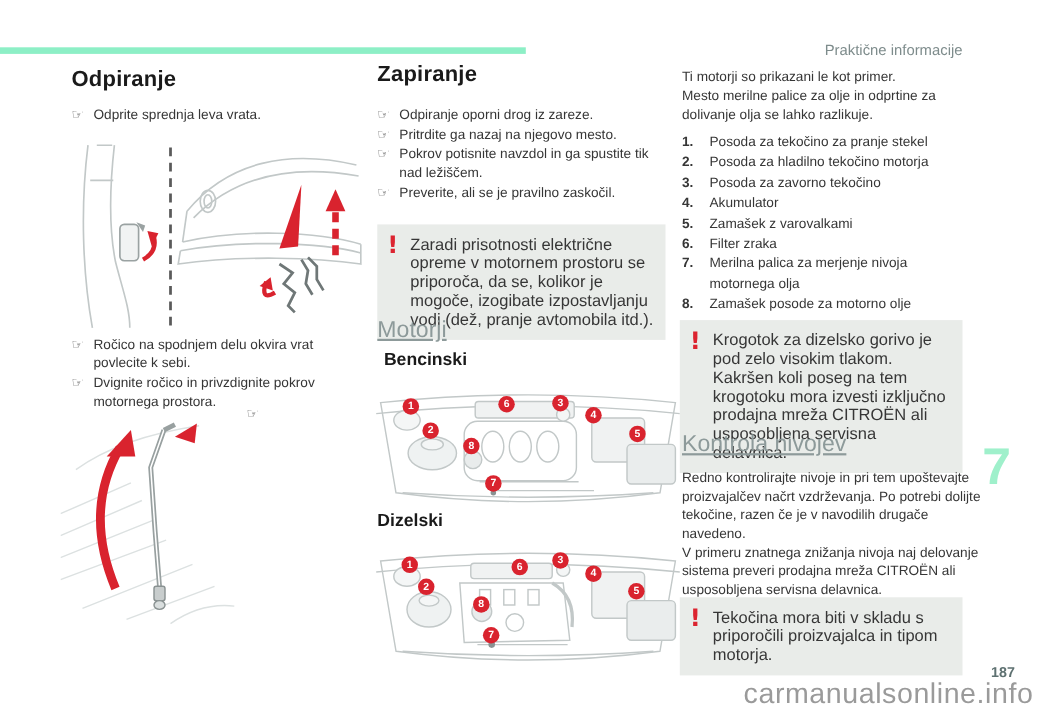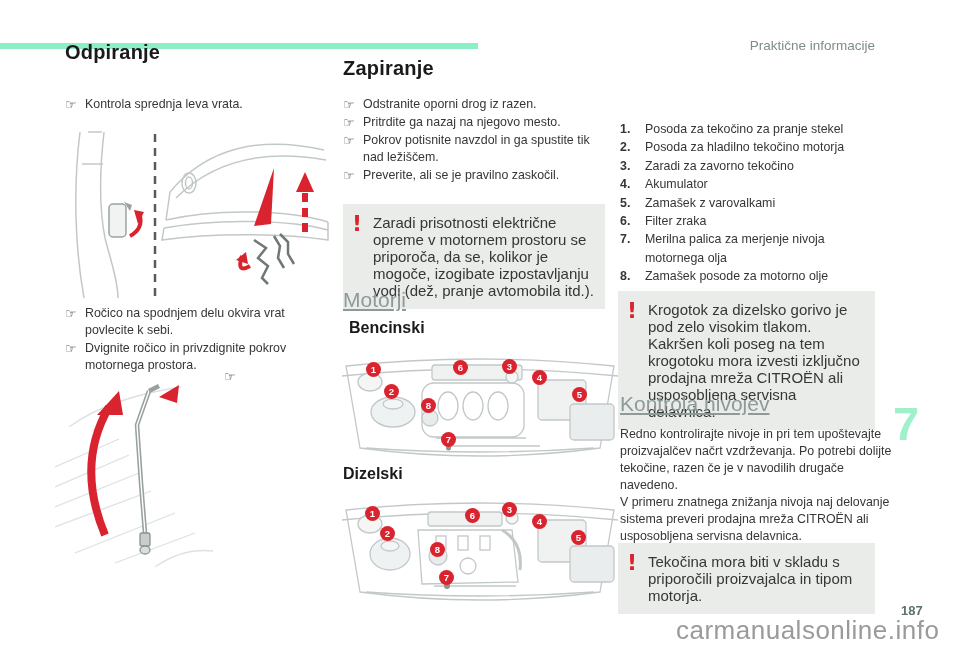--- a/index.html
+++ b/index.html
@@ -33,26 +33,26 @@
   .watermark{font-size:26px;color:#9A9A9A;letter-spacing:0.5px;}
 </style>
 </head>
 <body>
 
 <div class="page">
 
   <div class="abs accent-line"></div>
   <div class="abs hdr-title">Praktične informacije</div>
 
-  <div class="abs col-heading" style="left:65px;top:41px">Odpiranje</div>
+  <div class="abs col-heading" style="left:65px;top:61px">Odpiranje</div>
 
   <div class="abs" style="left:65px;top:96px;width:262px">
     <div class="bullet-item">
       <span class="bullet-glyph">☞</span>
-      <span class="bullet-text">Kontrola sprednja leva vrata.</span>
+      <span class="bullet-text">Odprite sprednja leva vrata.</span>
     </div>
   </div>
 
   <svg class="abs" style="left:58px;top:128px" width="274" height="174" viewBox="0 0 274 174">
     <g fill="none" stroke="#C2C8C8" stroke-width="1.5">
       <path d="M22,4 C15,60 17,120 26,170"></path>
       <path d="M46,4 C41,48 41,80 47,110 C53,134 60,152 60,170"></path>
       <path d="M30,4 L44,4"></path>
       <path d="M24,36 L45,36"></path>
     </g>
@@ -119,21 +119,21 @@
     <div class="bullet-item">
       <span class="bullet-glyph">☞</span>
     </div>
   </div>
 
   <div class="abs col-heading" style="left:343px;top:57px">Zapiranje</div>
 
   <div class="abs" style="left:343px;top:96px;width:268px">
     <div class="bullet-item">
       <span class="bullet-glyph">☞</span>
-      <span class="bullet-text">Odstranite oporni drog iz razen.</span>
+      <span class="bullet-text">Odpiranje oporni drog iz zareze.</span>
     </div>
     <div class="bullet-item">
       <span class="bullet-glyph">☞</span>
       <span class="bullet-text">Pritrdite ga nazaj na njegovo mesto.</span>
     </div>
     <div class="bullet-item">
       <span class="bullet-glyph">☞</span>
       <span class="bullet-text">Pokrov potisnite navzdol in ga spustite tik nad ležiščem.</span>
     </div>
     <div class="bullet-item">
@@ -211,33 +211,35 @@
     <span class="callout" style="left:25px;top:12px">1</span>
     <span class="callout" style="left:40px;top:32px">2</span>
     <span class="callout" style="left:162px;top:8px">3</span>
     <span class="callout" style="left:192px;top:20px">4</span>
     <span class="callout" style="left:231px;top:36px">5</span>
     <span class="callout" style="left:125px;top:14px">6</span>
     <span class="callout" style="left:99px;top:76px">7</span>
     <span class="callout" style="left:90px;top:48px">8</span>
   </div>
 
+  <div class="abs body-txt pre" style="left:620px;top:62px;width:264px">Ti motorji so prikazani le kot primer.
+Mesto merilne palice za olje in odprtine za dolivanje olja se lahko razlikuje.</div>
 
   <div class="abs" style="left:620px;top:120px;width:264px">
     <div class="num-row">
       <span class="num-cell">1.</span>
       <span class="num-label">Posoda za tekočino za pranje stekel</span>
     </div>
     <div class="num-row">
       <span class="num-cell">2.</span>
       <span class="num-label">Posoda za hladilno tekočino motorja</span>
     </div>
     <div class="num-row">
       <span class="num-cell">3.</span>
-      <span class="num-label">Zaradi za zavorno tekočino</span>
+      <span class="num-label">Posoda za zavorno tekočino</span>
     </div>
     <div class="num-row">
       <span class="num-cell">4.</span>
       <span class="num-label">Akumulator</span>
     </div>
     <div class="num-row">
       <span class="num-cell">5.</span>
       <span class="num-label">Zamašek z varovalkami</span>
     </div>
     <div class="num-row">

